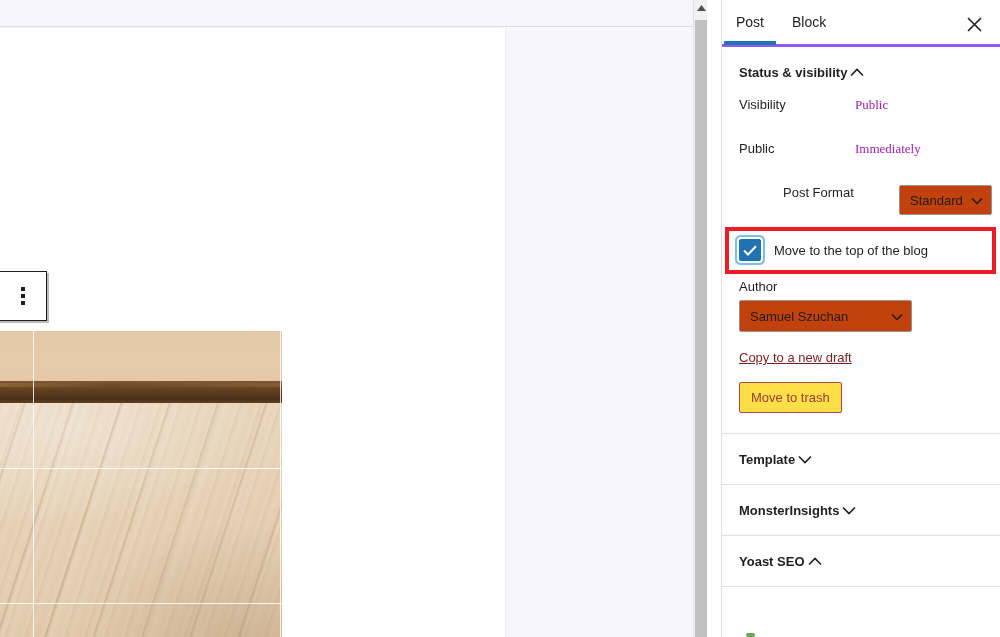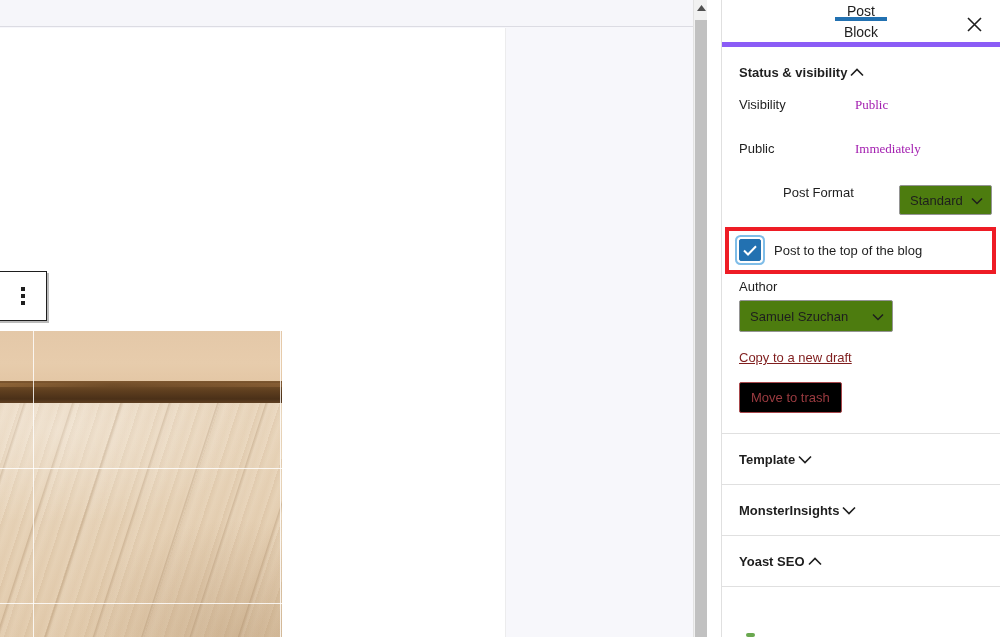--- a/index.html
+++ b/index.html
@@ -115,22 +115,22 @@
 
   
   .sidebar {
     position: absolute; left: 721px; top: 0;
     width: 279px; height: 637px;
     background: #ffffff;
     border-left: 1px solid #e0e0e0;
   }
   .sb-tabs {
     position: relative; height: 47px;
-    border-bottom: 5px solid #8b5cf6;
-    display: flex; align-items: center; flex-direction: column;
+    border-bottom: 3px solid #8b5cf6;
+    display: flex; align-items: center;
   }
   .sb-tab {
     position: relative; height: 46px; display: flex; align-items: center;
     padding: 0 14px;
     font-size: 14px; color: #1e1e1e; cursor: pointer;
   }
   .sb-tab.active::after {
     content: ""; position: absolute; left: 2px; right: 2px; bottom: 0;
     height: 4px; background: #2271b1;
   }
@@ -160,23 +160,23 @@
     font-size: 13px; color: #a21caf; background: none; border: none;
     padding: 0; cursor: pointer; font-family: Liberation Serif, serif; text-align: left;
   }
   .row.format { justify-content: space-between; margin-bottom: 12px; margin-left: 44px; }
 
   .select-box {
     display: inline-flex; align-items: center; justify-content: space-between;
     gap: 8px;
     height: 30px; padding: 0 8px 0 10px;
     border: 1px solid #949494; border-radius: 2px;
-    background: #4d7c0f; font-size: 13px; color: #1e1e1e; cursor: pointer;
-  }
-  .select-box.wide { width: 154px; height: 32px; }
+    background: #c2410c; font-size: 13px; color: #1e1e1e; cursor: pointer;
+  }
+  .select-box.wide { width: 173px; height: 32px; }
 
   .check-row { display: flex; align-items: center; gap: 13px; height: 34px; }
   .cbox {
     width: 22px; height: 22px; border: 1px solid #1e1e1e; border-radius: 2px;
     background: #fff; flex: 0 0 22px; cursor: pointer;
     display: flex; align-items: center; justify-content: center;
   }
   .cbox.checked {
     background: #2271b1; border-color: #2271b1;
     box-shadow: 0 0 0 2px #fff, 0 0 0 4px #7fbde8;
@@ -187,21 +187,21 @@
 
   .text-link {
     display: inline-block; margin-top: 18px;
     font-size: 13px; color: #7f1d1d; text-decoration: underline;
     cursor: pointer;
   }
   .danger-btn {
     display: inline-block; margin-top: 16px;
     padding: 7px 11px;
     border: 1px solid #a8474b; border-radius: 2px;
-    background: #000000; color: #9b3b40; font-size: 13px;
+    background: #fde047; color: #9b3b40; font-size: 13px;
     font-family: inherit; cursor: pointer;
   }
 
   
   .annotation {
     position: absolute; left: 3px; top: 227px;
     width: 271px; height: 47px;
     border: 4px solid #ee1c25;
     pointer-events: none; z-index: 9;
   }
@@ -304,21 +304,21 @@
             </span>
           </div>
         </div>
 
         <div class="check-row">
           <span class="cbox checked">
             <svg width="14" height="11" viewBox="0 0 14 11">
                 <path d="M1 5.5 L5 9.5 L13 1.2" stroke="#ffffff" stroke-width="2" fill="none"></path>
               </svg>
           </span>
-          <span class="check-label">Post to the top of the blog</span>
+          <span class="check-label">Move to the top of the blog</span>
         </div>
 
 
         <div class="field-label">Author</div>
         <div class="select-box wide">
           <span>Samuel Szuchan</span>
           <span>
             <svg width="12" height="8" viewBox="0 0 12 8">
                 <path d="M1 1.5 L6 6.5 L11 1.5" stroke="#1e1e1e" stroke-width="1.5" fill="none"></path>
               </svg>

